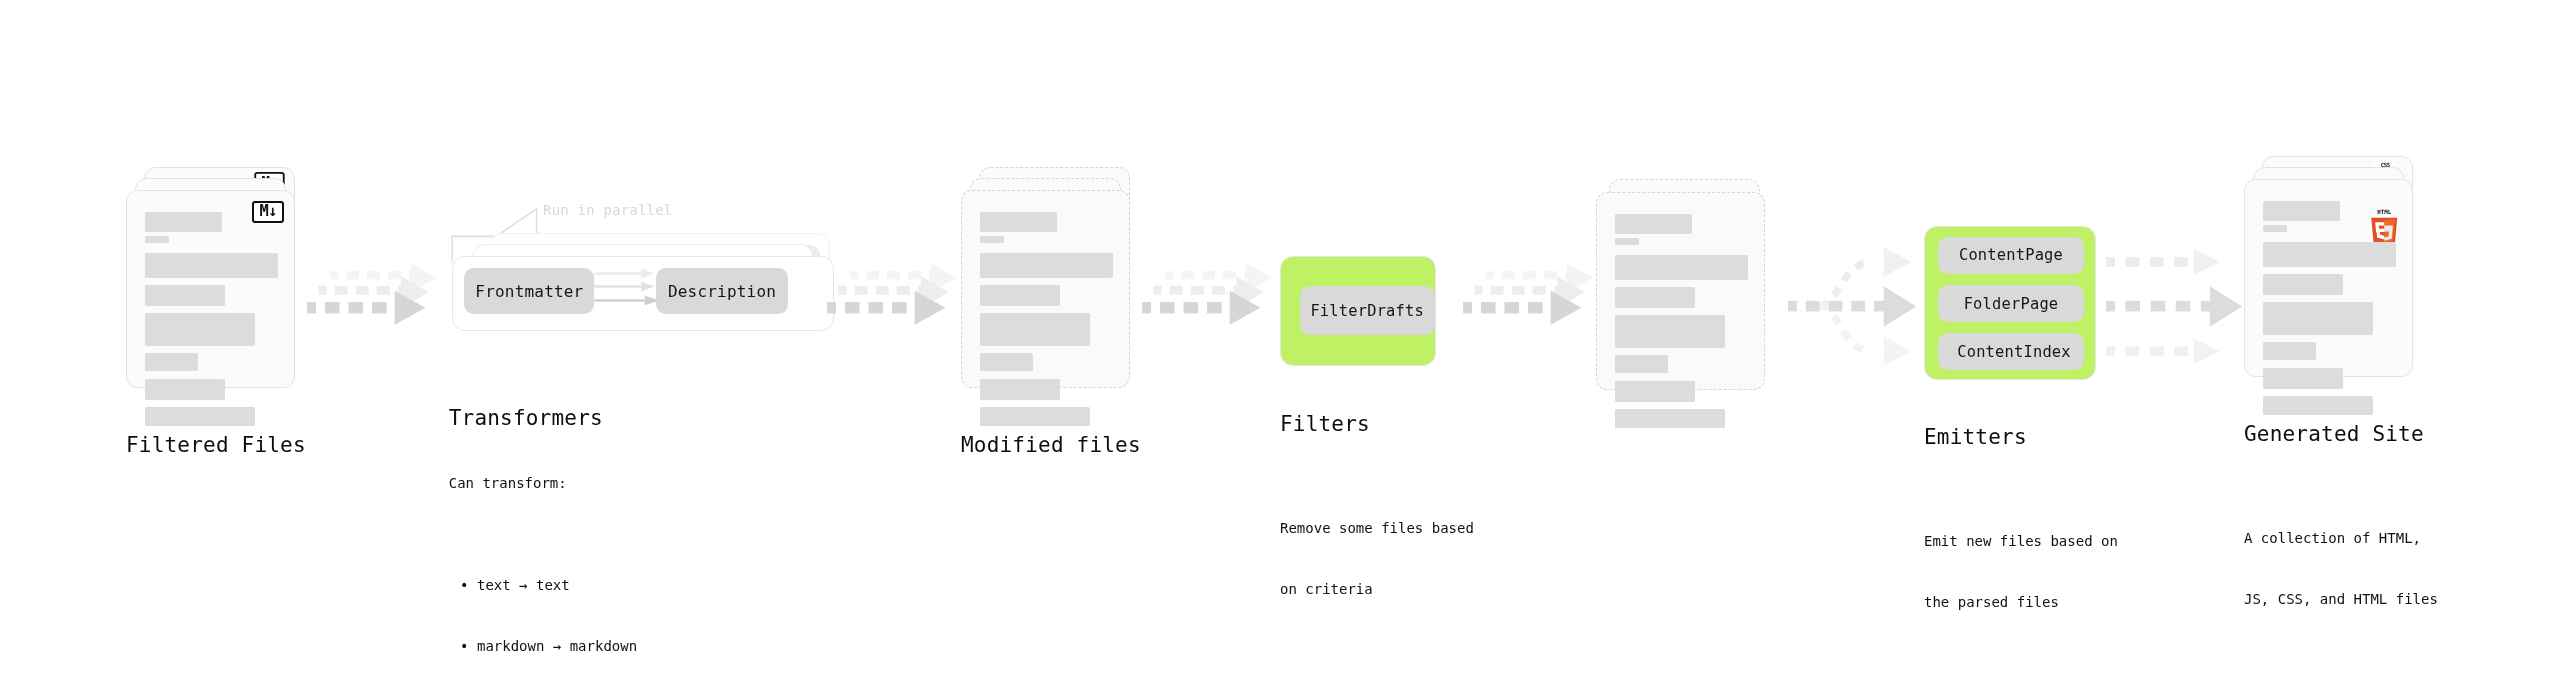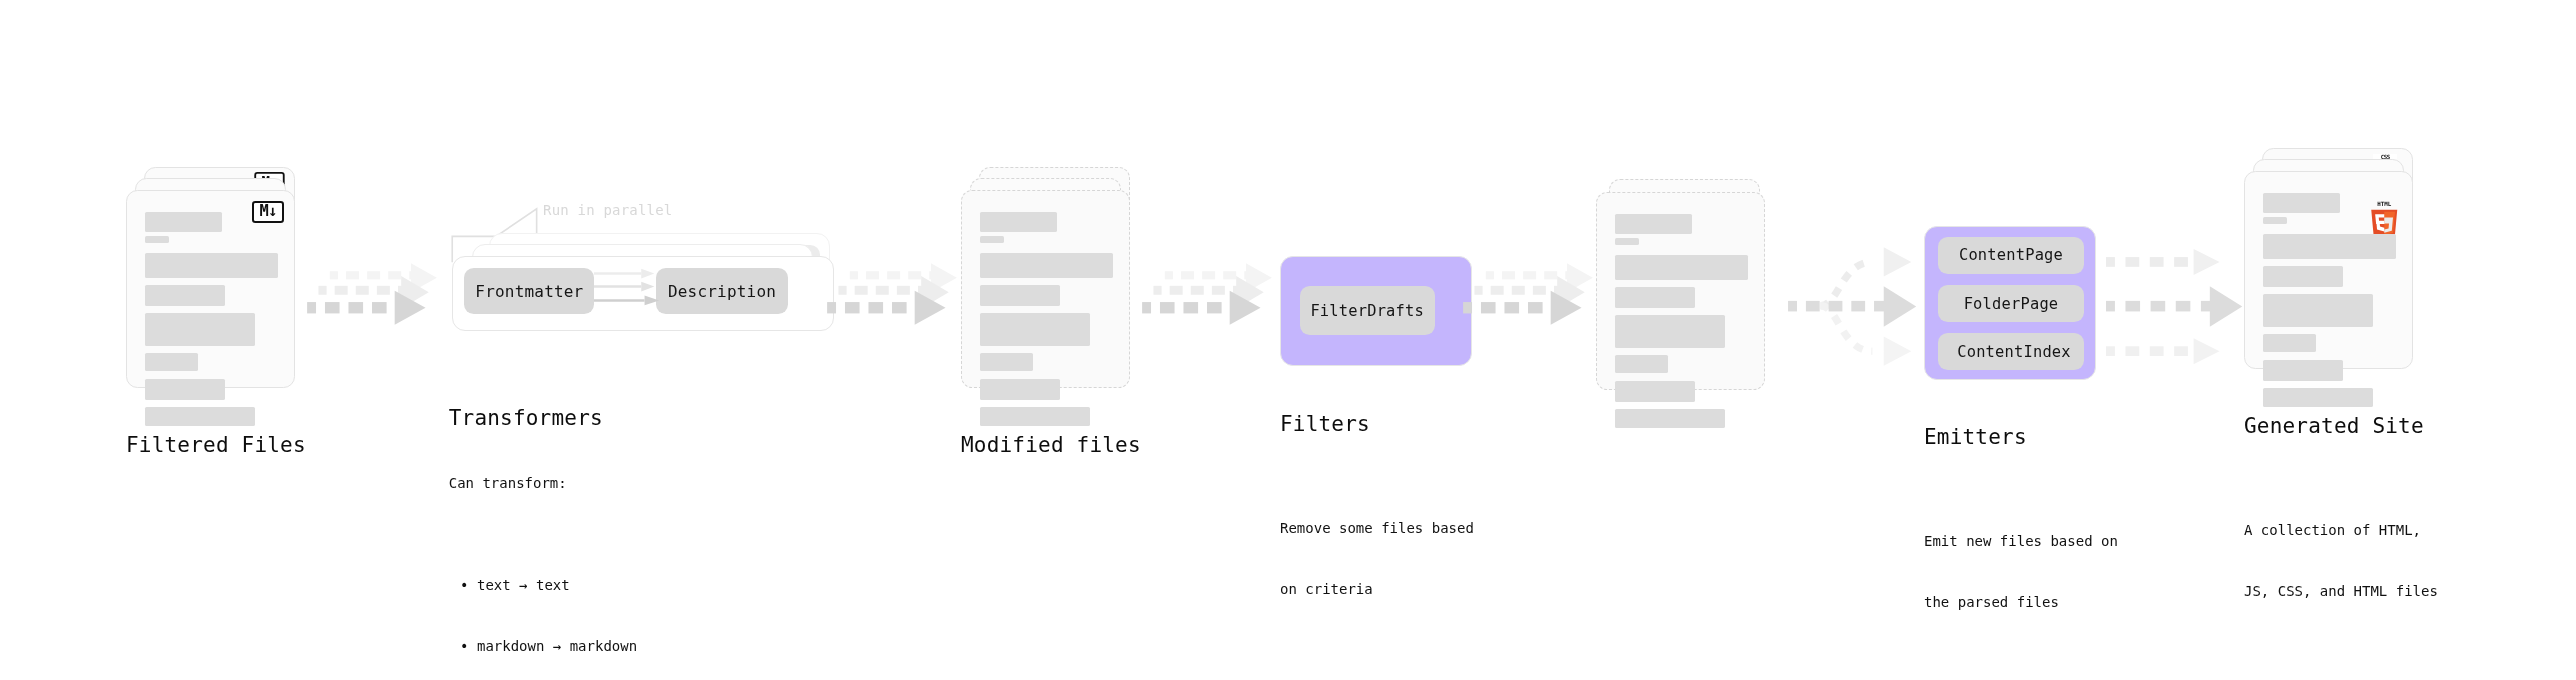--- a/index.html
+++ b/index.html
@@ -61,21 +61,21 @@
   
   .caption{position:absolute;white-space:pre;}
   .cap-title{font-size:21px;color:#0d0d0d;letter-spacing:0.2px;}
   .cap-sub{font-size:14px;color:#111;line-height:20.3px;margin-top:13px;}
   .cap-sub.tight{margin-top:11.4px;}
   .bullets{font-size:14px;color:#111;line-height:20.3px;margin-top:11.4px;}
   .bullets .li{padding-left:11.4px;}
 
   
   .box{
-    box-sizing:border-box;background:#c4b5fd;
+    box-sizing:border-box;background:#bef264;
     border:1.6px solid #e6e6e6;border-radius:13px;
   }
   .chip{
     box-sizing:border-box;background:#d9d9d9;border-radius:9.8px;
     display:flex;align-items:center;justify-content:center;
     font-size:15.4px;color:#151515;letter-spacing:0.2px;white-space:nowrap;
   }
 
   
   .tstack{position:relative;width:382px;height:98px;}
@@ -290,21 +290,21 @@
           <rect x="22" y="42" width="18" height="14"></rect>
         <rect x="51" y="42" width="18" height="14"></rect>
           <rect x="80" y="42" width="18" height="14"></rect>
         <rect x="109" y="42" width="18" height="14"></rect>
         <polygon points="108,28 146,49 108,70"></polygon>
       </g>
     </svg>
   </div>
 
   <div class="node" style="left:1280px;top:256px;">
-    <div class="box" style="width:192px;height:110px;position:relative;">
+    <div class="box" style="width:156px;height:110px;position:relative;">
       <div class="chip" style="position:absolute;left:18.7px;top:29px;width:135px;height:49px;">FilterDrafts</div>
     </div>
     <div class="caption" style="left:0px;top:126px;">
       <div class="cap-title">Filters</div>
       <div class="cap-sub tight">
         <div>Remove some files based</div>
         <div>on criteria</div>
       </div>
     </div>
   </div>
@@ -414,21 +414,21 @@
         <rect x="0" y="80" width="11" height="13"></rect>
           <rect x="24" y="80" width="18" height="13"></rect>
         <rect x="55" y="80" width="18" height="13"></rect>
           <rect x="86" y="80" width="18" height="13"></rect>
         <rect x="117" y="80" width="18" height="13"></rect>
       </g>
       <polygon points="128,62 168,87 128,112" fill="#dcdcdc"></polygon>
     </svg>
   </div>
 
-  <div class="node" style="left:2244px;top:148px;">
+  <div class="node" style="left:2244px;top:156px;">
     <div class="cardstack">
       <div class="card ghost2">
         <div class="badge css-badge">
           <span class="cap">CSS</span>
           <span class="bar3"></span>
         </div>
       </div>
       <div class="card ghost1">
         <div class="badge js-badge"></div>
       </div>

